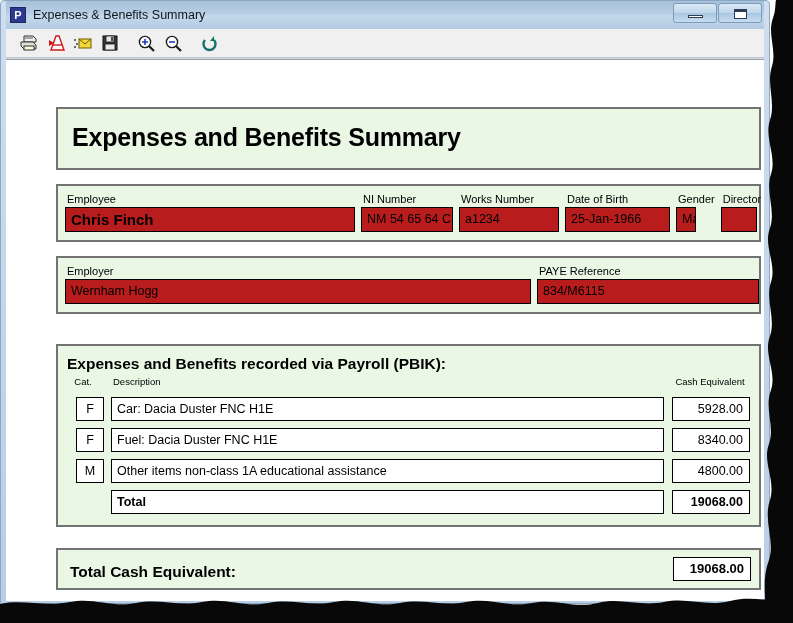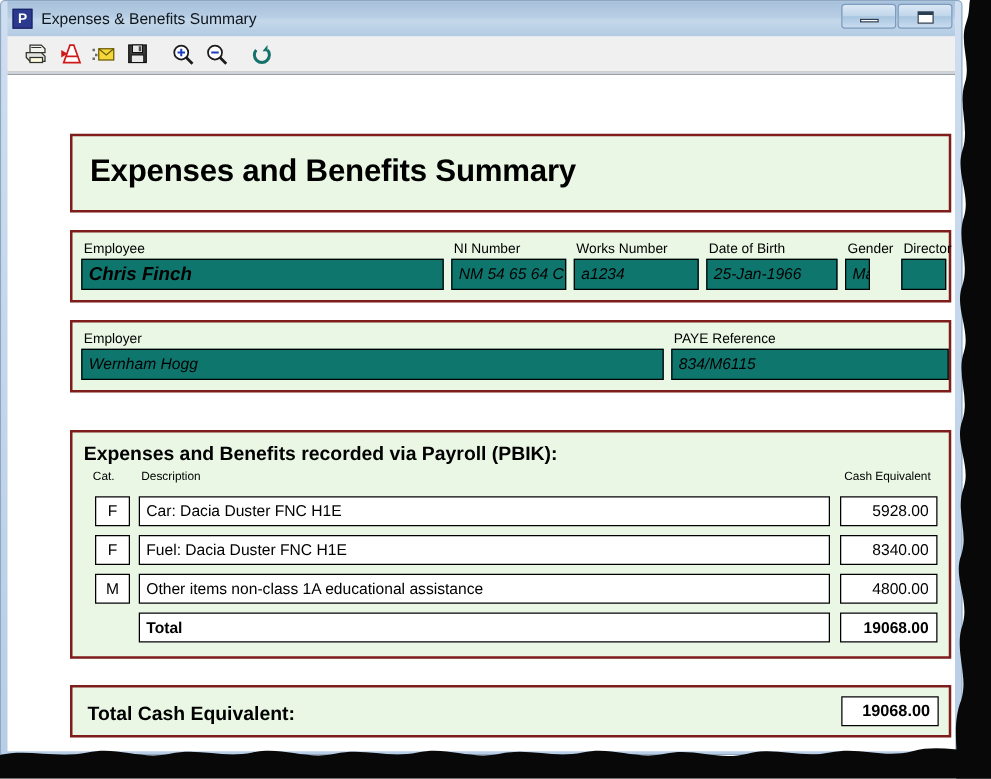--- a/index.html
+++ b/index.html
@@ -112,21 +112,21 @@
   }
   .page {
     position: absolute;
     left: 50px; top: 47px;
     width: 705px;
   }
 
   
   .blk {
     background: #e9f7e4;
-    border: 2px solid #7f1d1d;
+    border: 2px solid #737373;
   }
   .report-title {
     padding: 14px 14px 16px 14px;
     font-size: 25px;
     font-weight: bold;
     color: #000000;
     letter-spacing: -0.2px;
   }
 
   .sec-employee {
@@ -139,29 +139,28 @@
   .field:last-child { margin-right: 0; }
   .field-label {
     font-size: 11px;
     color: #000000;
     line-height: 14px;
     padding-left: 2px;
     margin-bottom: 1px;
   }
   .field-box {
     border: 1px solid #000000;
-    background: #0f766e;
+    background: #b91c1c;
     height: 25px;
     line-height: 23px;
     padding: 0 5px;
     font-size: 12.5px;
     color: #000000;
     overflow: hidden;
     white-space: nowrap;
-    font-style: italic;
   }
   .field-box.strong { font-size: 15px; font-weight: bold; line-height: 23px; }
 
   .w-employee  { width: 290px; }
   .w-ni        { width: 92px; }
   .w-works     { width: 100px; }
   .w-dob       { width: 105px; }
   .w-gender    { width: 20px; }
   .w-director  { width: 36px; }
 

